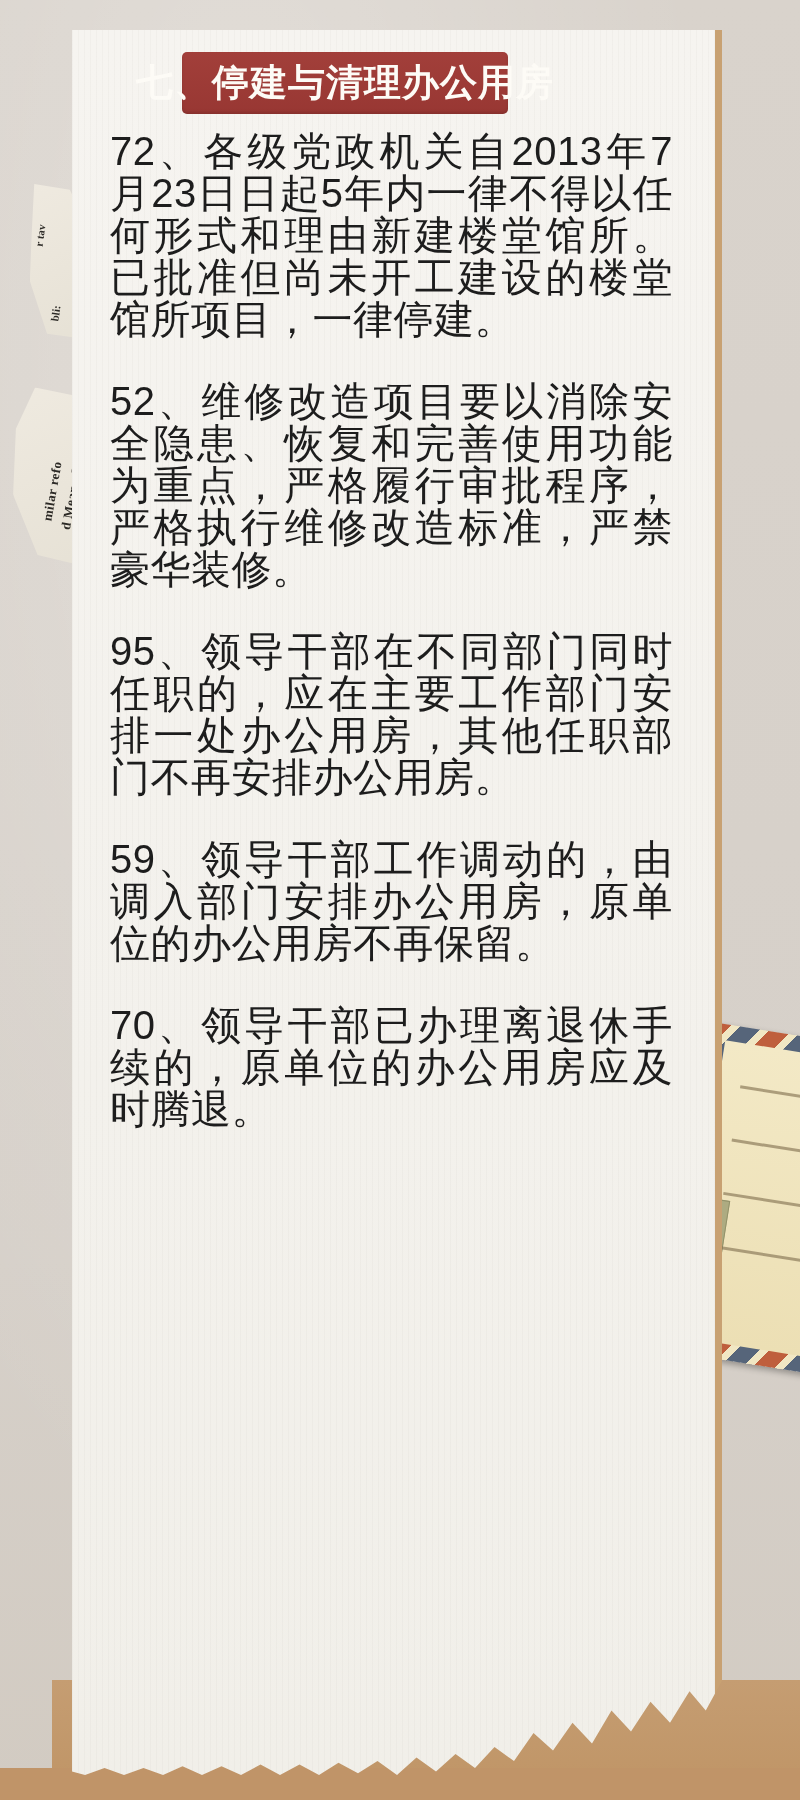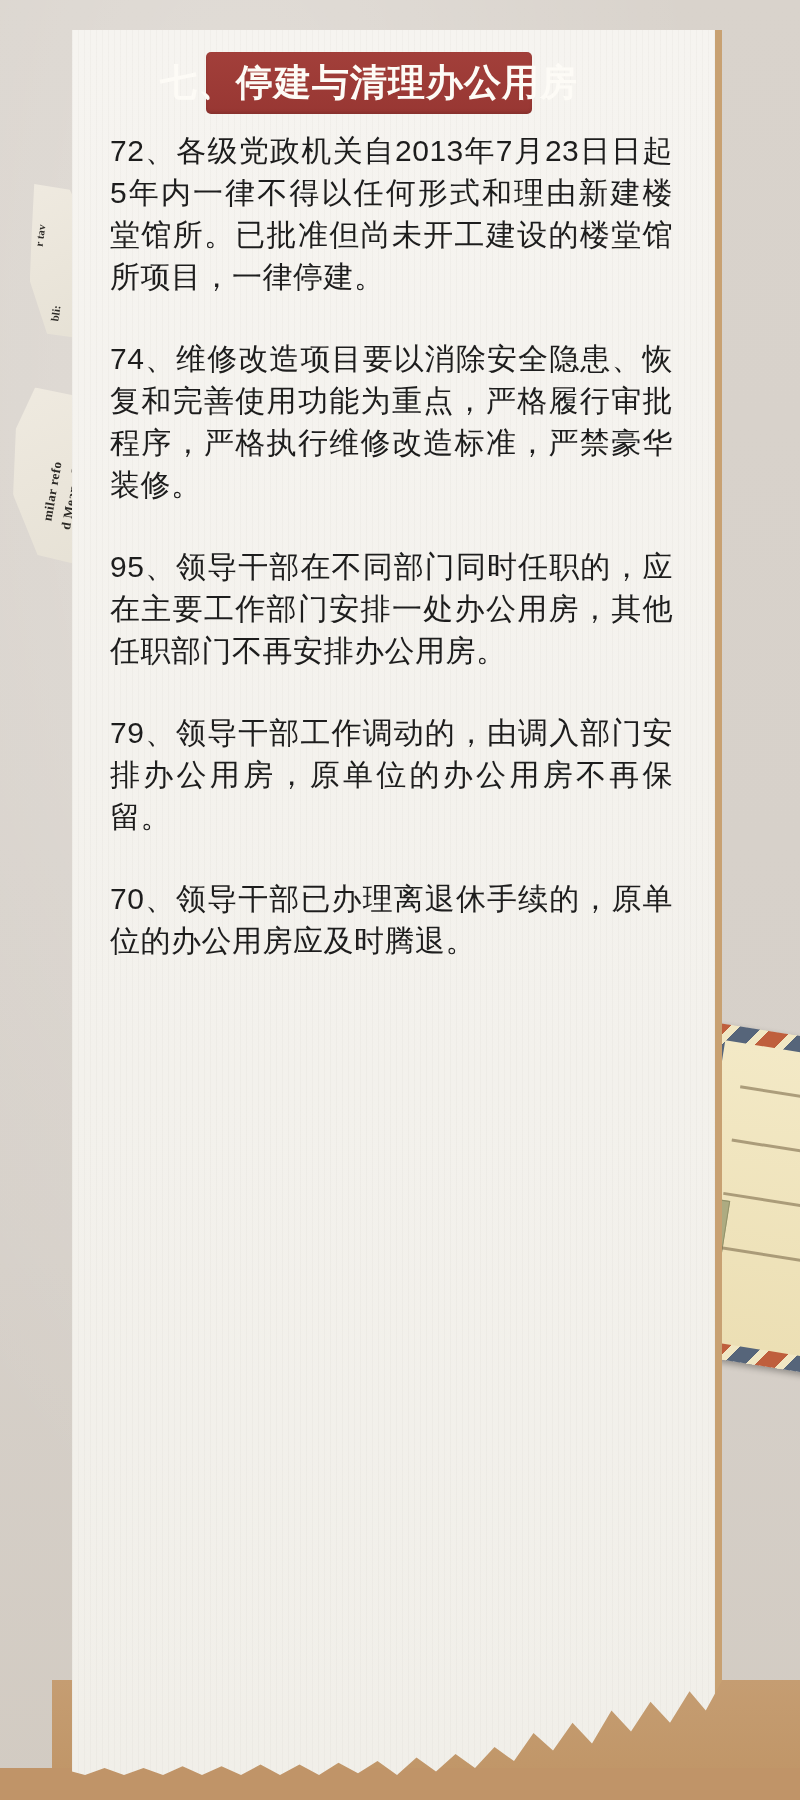--- a/index.html
+++ b/index.html
@@ -97,37 +97,37 @@
       0 0, 100% 0,
       100% 94.6%, 97.5% 96.3%, 95% 95.2%, 92% 97%, 89% 95.8%, 86% 97.5%,
       83% 96.3%, 80% 98.2%, 77% 97%, 74% 98.6%, 71% 97.6%, 68% 99.2%,
       65% 98.4%, 62% 99.6%, 59% 98.8%, 56% 99.8%, 53% 99%, 50% 100%,
       47% 99.2%, 44% 99.9%, 41% 99.3%, 38% 100%, 35% 99.4%, 32% 100%,
       29% 99.4%, 26% 100%, 23% 99.5%, 20% 100%, 17% 99.5%, 14% 100%,
       11% 99.6%, 8% 100%, 5% 99.6%, 2% 100%, 0 99.8%);
   }
 
   .title-box {
-    position:absolute; left:134px; top:22px; width:326px; height:62px;
+    position:absolute; left:110px; top:22px; width:326px; height:62px;
     background: linear-gradient(180deg, #a23f3a 0%, #983733 100%);
     border-radius:5px;
     display:flex; align-items:center; justify-content:center;
     box-shadow: inset 0 -2px 3px rgba(0,0,0,0.12);
   }
   .title-text {
     color:#fdfbf6; font-size:37px; font-weight:bold; letter-spacing:1px;
     white-space:nowrap;
   }
 
   .body-text {
     position:absolute; left:38px; right:26px; top:100px;
   }
   .body-text p {
     margin:0 16px 40px 0;
-    font-size:30px; line-height:42px;
+    font-size:40px; line-height:42px;
     color:#1d1d1d;
     text-align:justify;
     letter-spacing:0.5px;
   }
 </style>
 </head>
 <body>
 
 <div id="canvas">
 
@@ -167,20 +167,20 @@
       <div class="address-line al4"></div>
     </div>
   </div>
 
   <div class="paper">
     <div class="title-box">
       <span class="title-text">七、停建与清理办公用房</span>
     </div>
     <div class="body-text">
       <p>72、各级党政机关自2013年7月23日日起5年内一律不得以任何形式和理由新建楼堂馆所。已批准但尚未开工建设的楼堂馆所项目，一律停建。</p>
-      <p>74、维修改造项目要以消除安全隐患、恢复和完善使用功能为重点，严格履行审批程序，严格执行维修改造标准，严禁豪华装修。</p>
+      <p>52、维修改造项目要以消除安全隐患、恢复和完善使用功能为重点，严格履行审批程序，严格执行维修改造标准，严禁豪华装修。</p>
       <p>95、领导干部在不同部门同时任职的，应在主要工作部门安排一处办公用房，其他任职部门不再安排办公用房。</p>
-      <p>79、领导干部工作调动的，由调入部门安排办公用房，原单位的办公用房不再保留。</p>
+      <p>59、领导干部工作调动的，由调入部门安排办公用房，原单位的办公用房不再保留。</p>
       <p>70、领导干部已办理离退休手续的，原单位的办公用房应及时腾退。</p>
     </div>
   </div>
 
 </div>
 
 </body></html>

